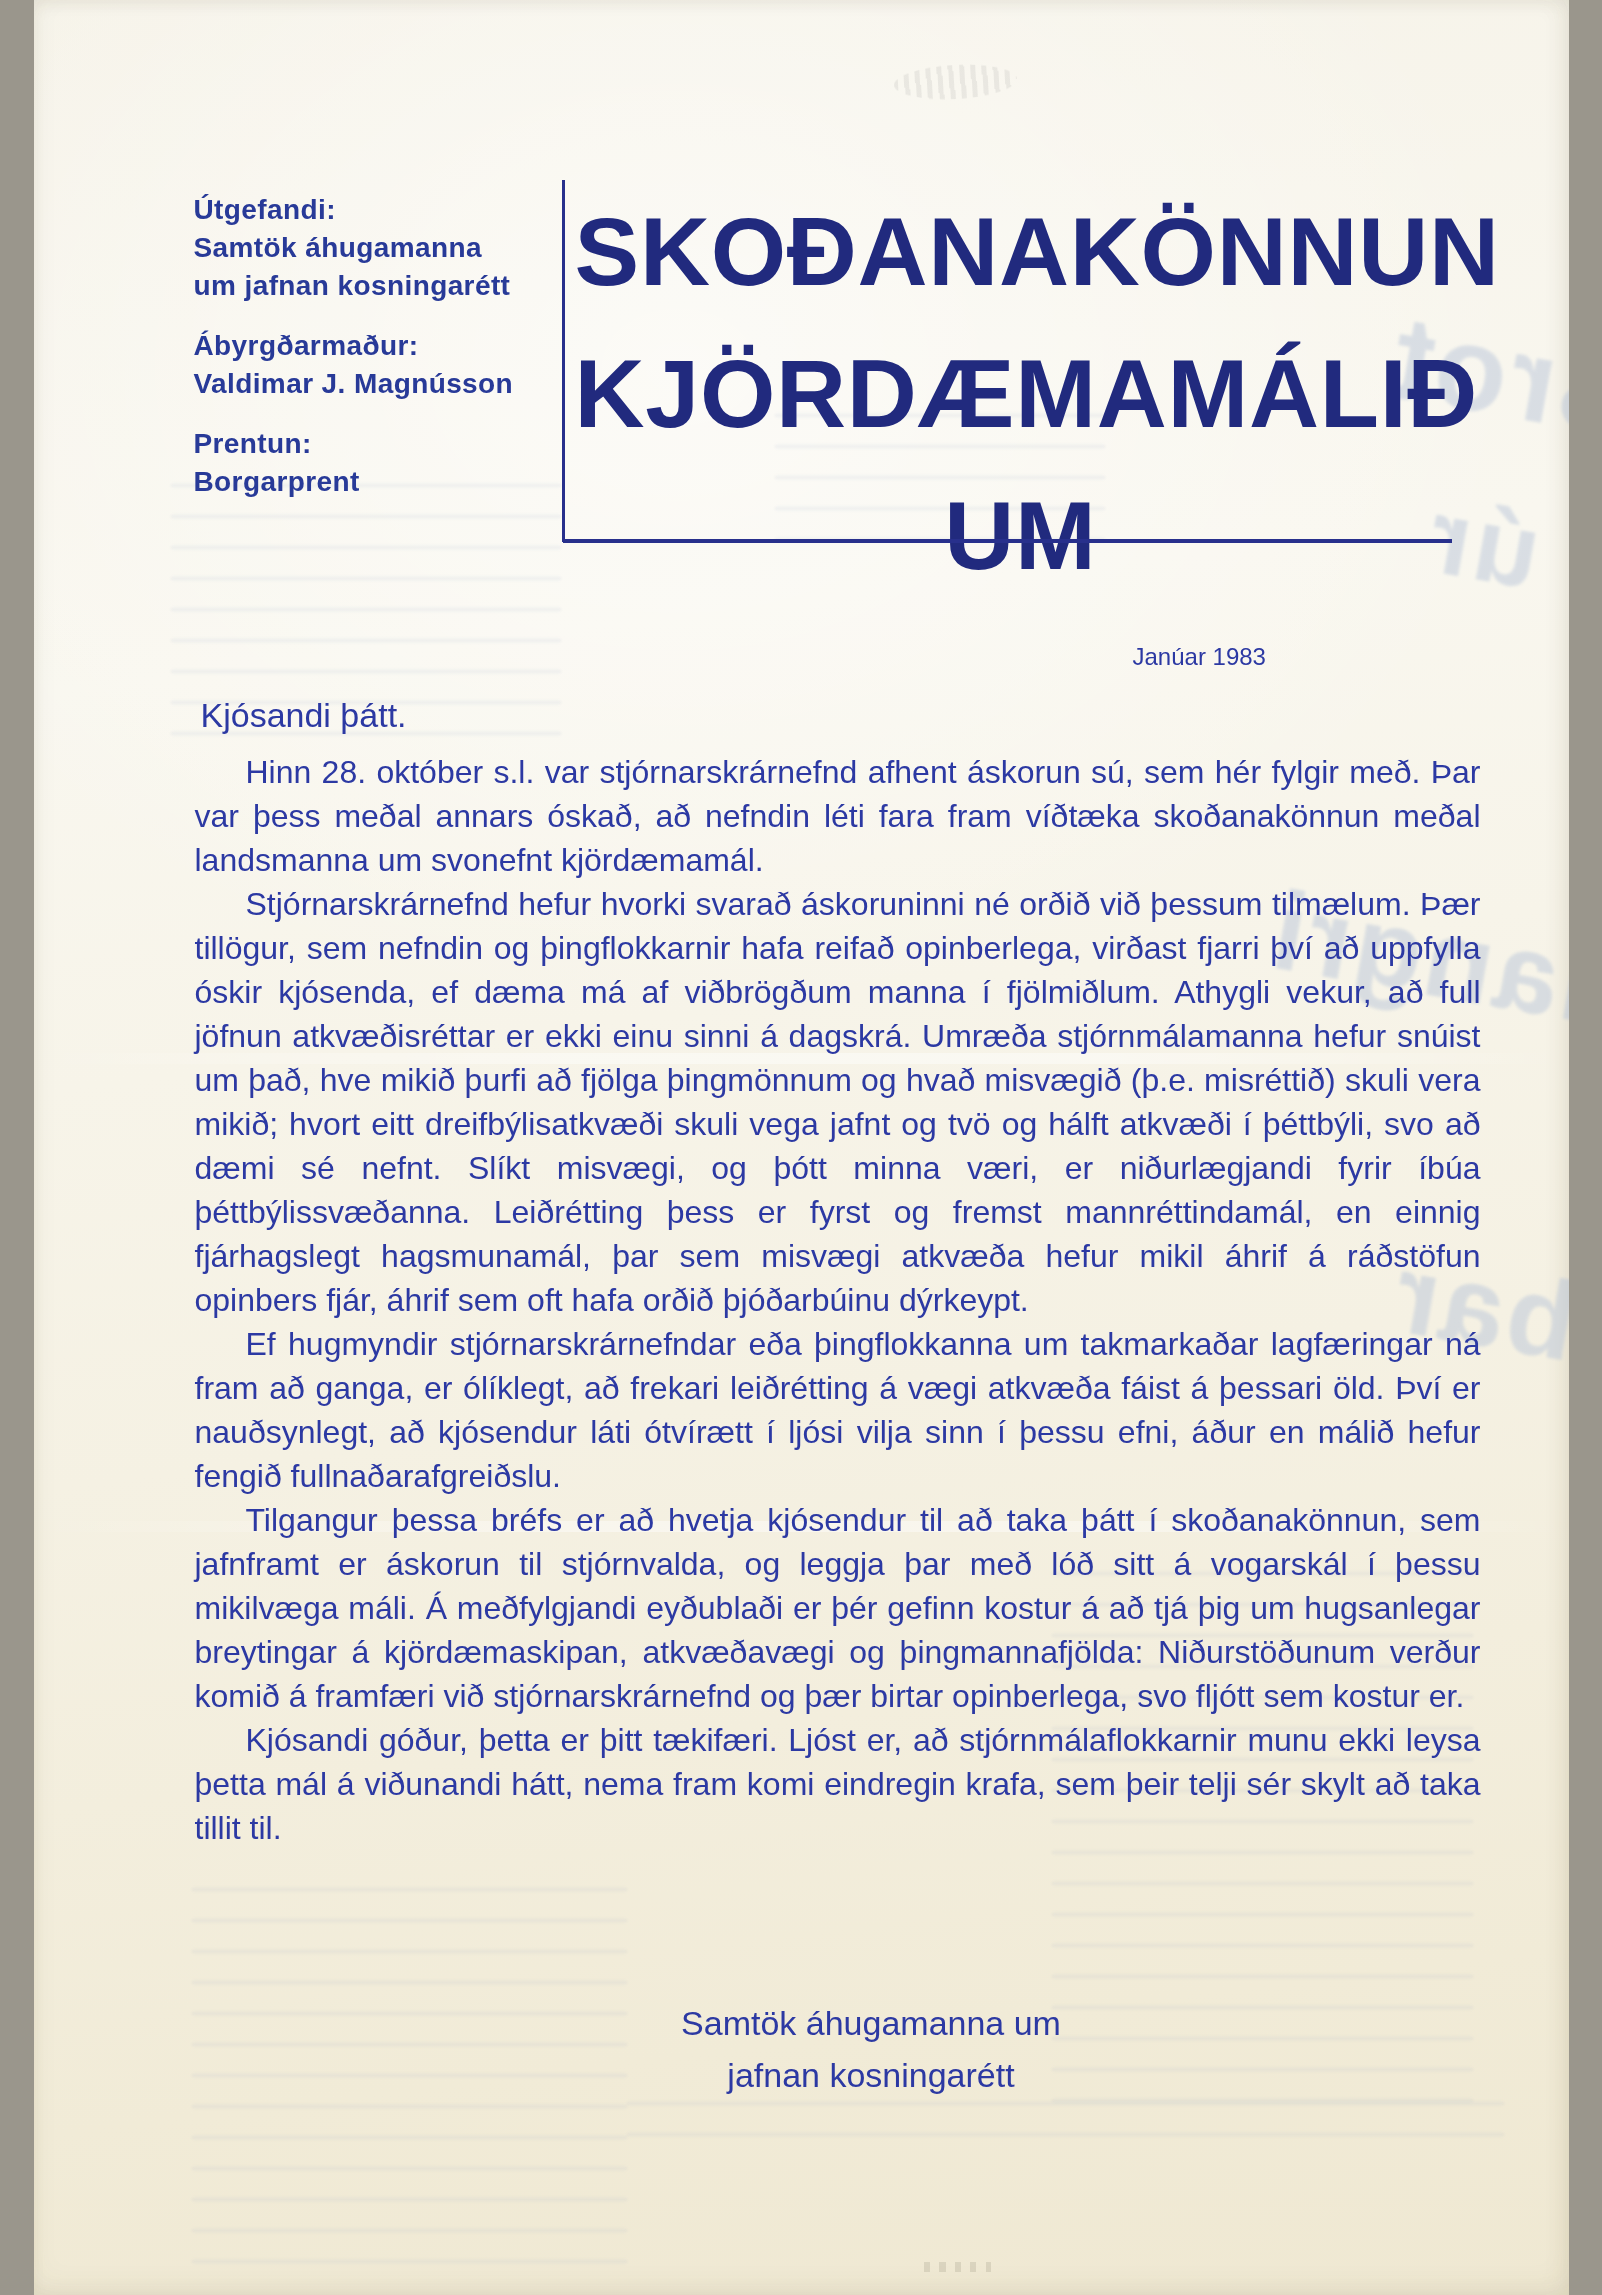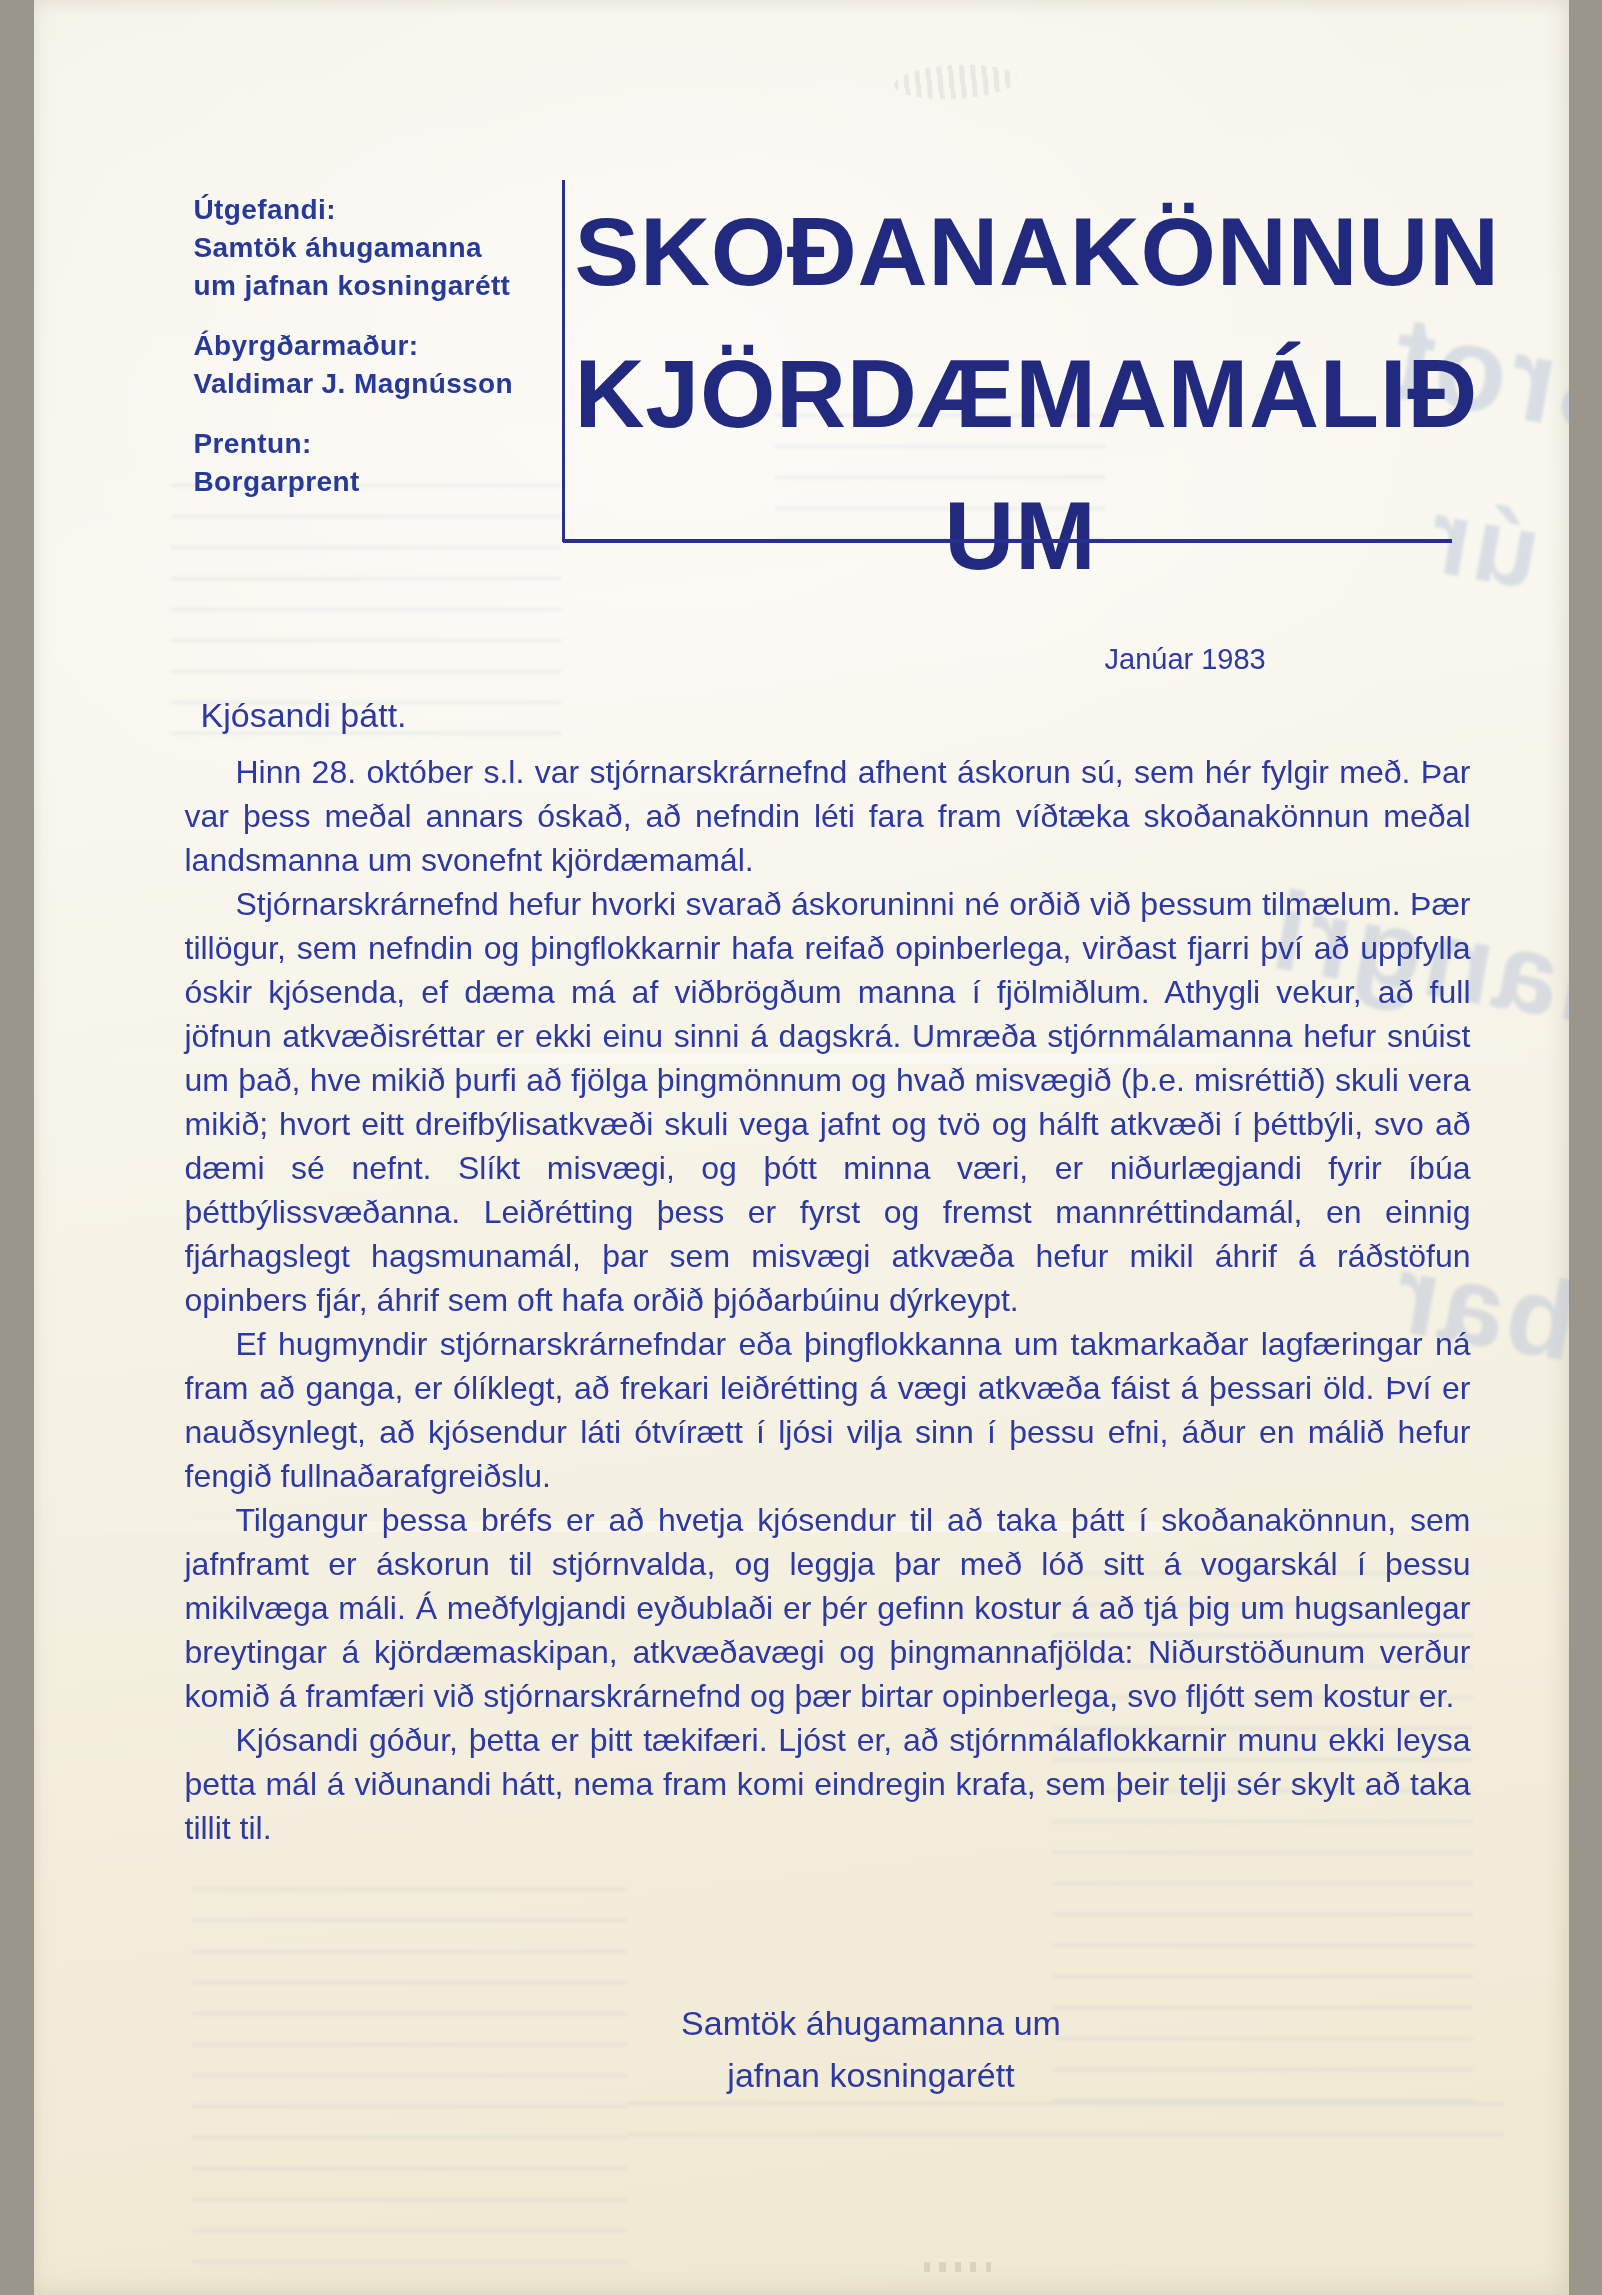--- a/index.html
+++ b/index.html
@@ -77,29 +77,29 @@
     position:absolute;left:541px;top:168px;width:892px;margin:0;
     text-align:center;
     font-size:97px;font-weight:bold;line-height:116px;
     letter-spacing:0.7px;
     color:#212a7e;
   }
   .title span{display:block;margin-top:26px;}
 
   
   .date{
-    position:absolute;left:1071px;top:643px;
-    font-size:29px;color:#2c39a3;
+    position:absolute;left:1099px;top:643px;
+    font-size:24px;color:#2c39a3;
   }
   .salutation{
     position:absolute;left:167px;top:696px;
     font-size:34px;color:#2c39a3;
   }
   .body-text{
-    position:absolute;left:151px;top:750px;width:1286px;
+    position:absolute;left:161px;top:750px;width:1286px;
     font-size:32px;line-height:44px;
     text-align:justify;
     color:#2c39a3;
   }
   .body-text p{
     margin:0;
     text-indent:51px;
   }
   .signature{
     position:absolute;left:0;top:1997px;width:1603px;

